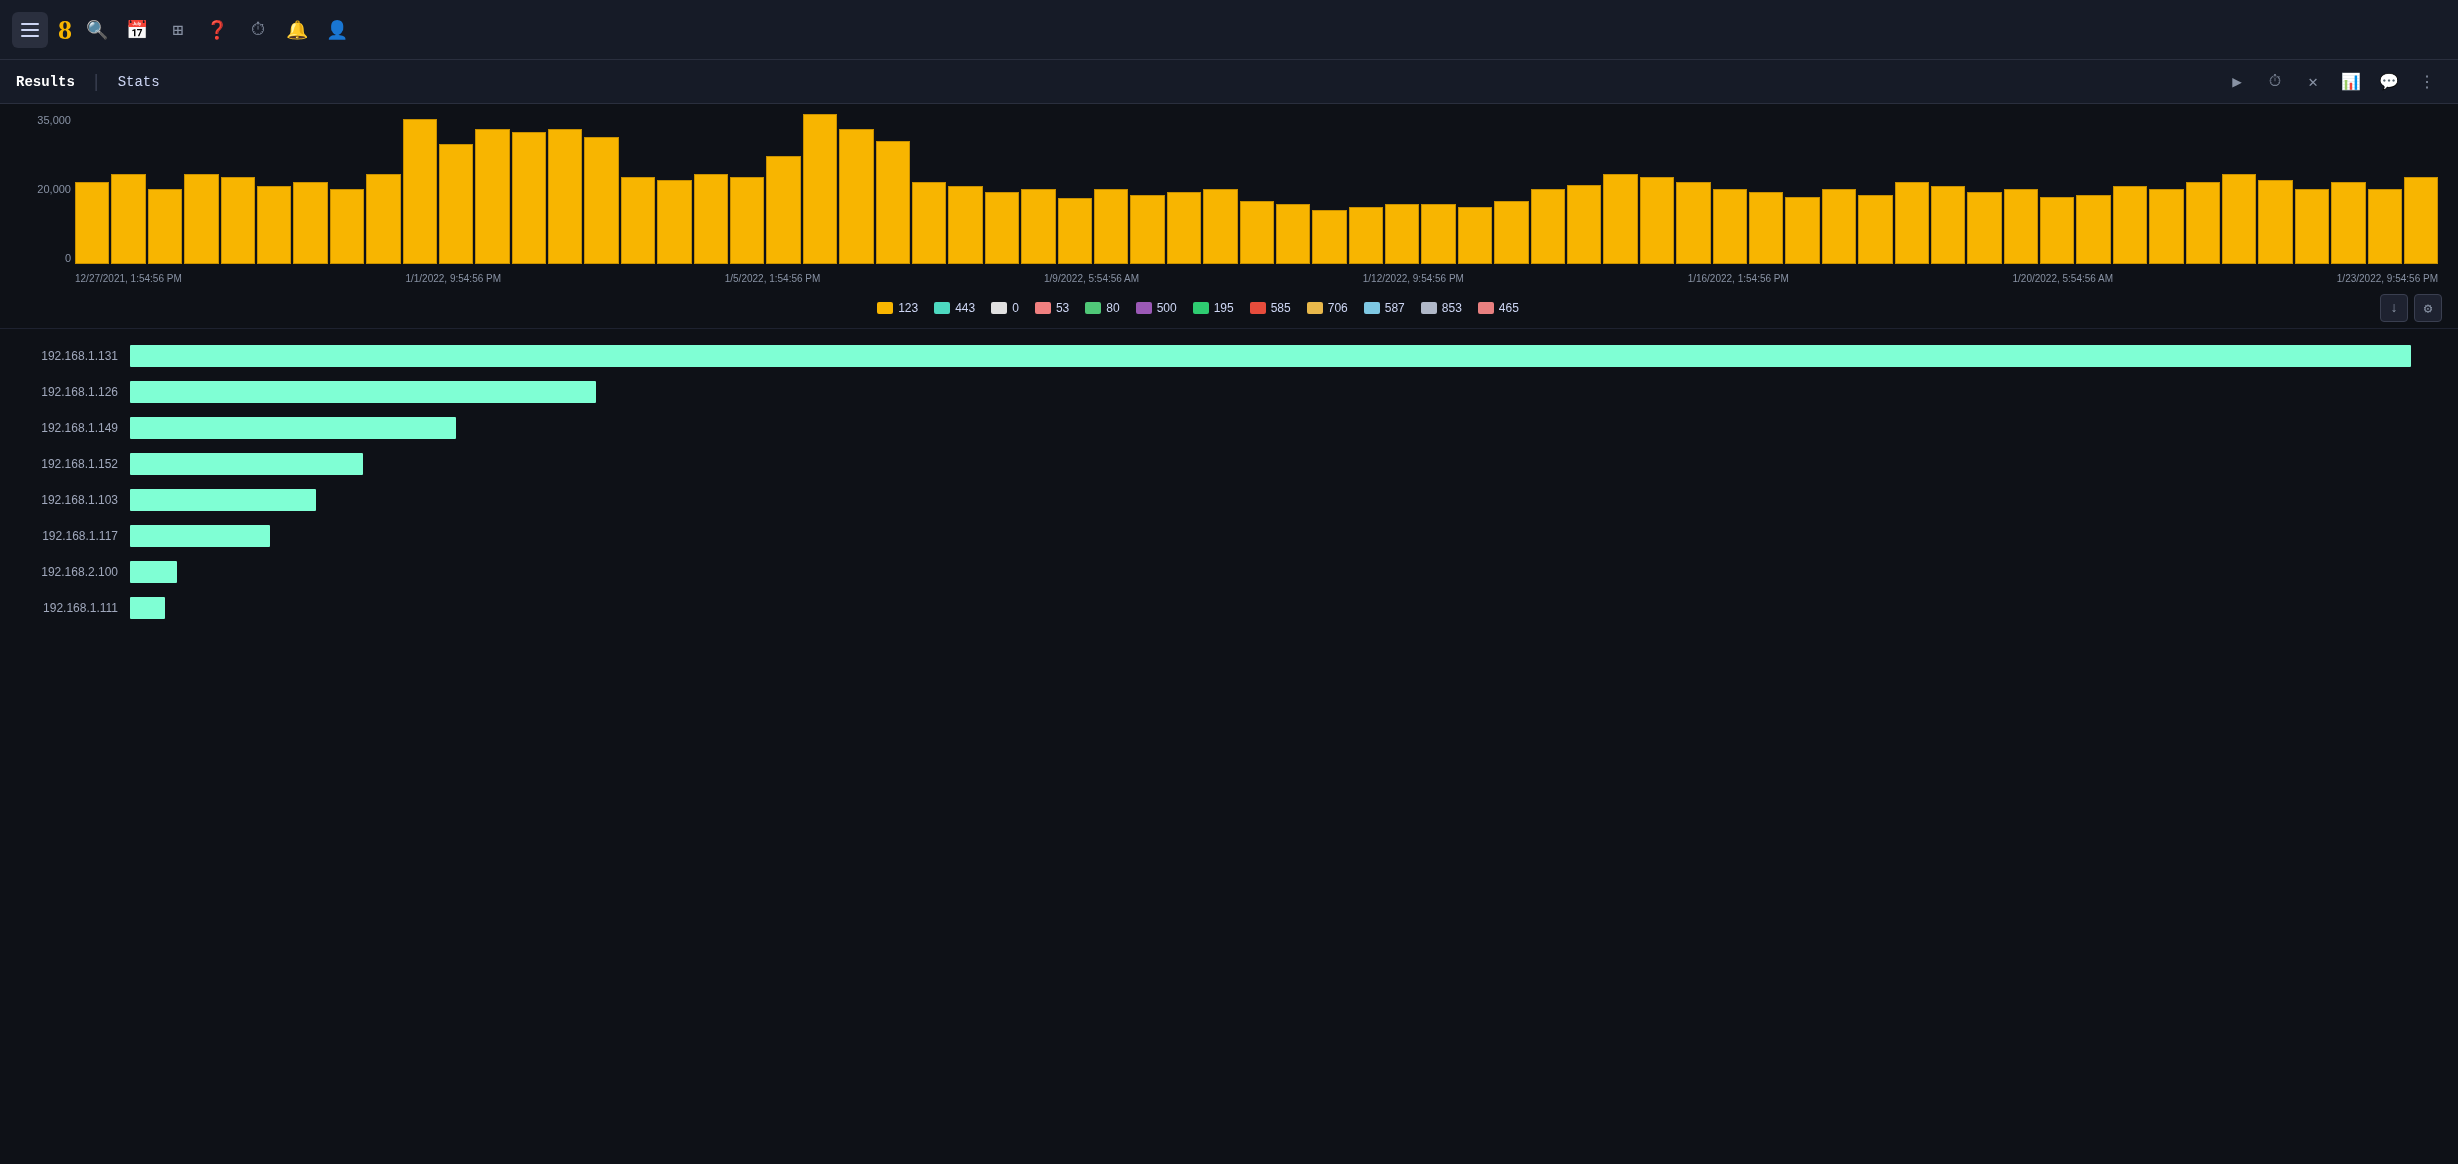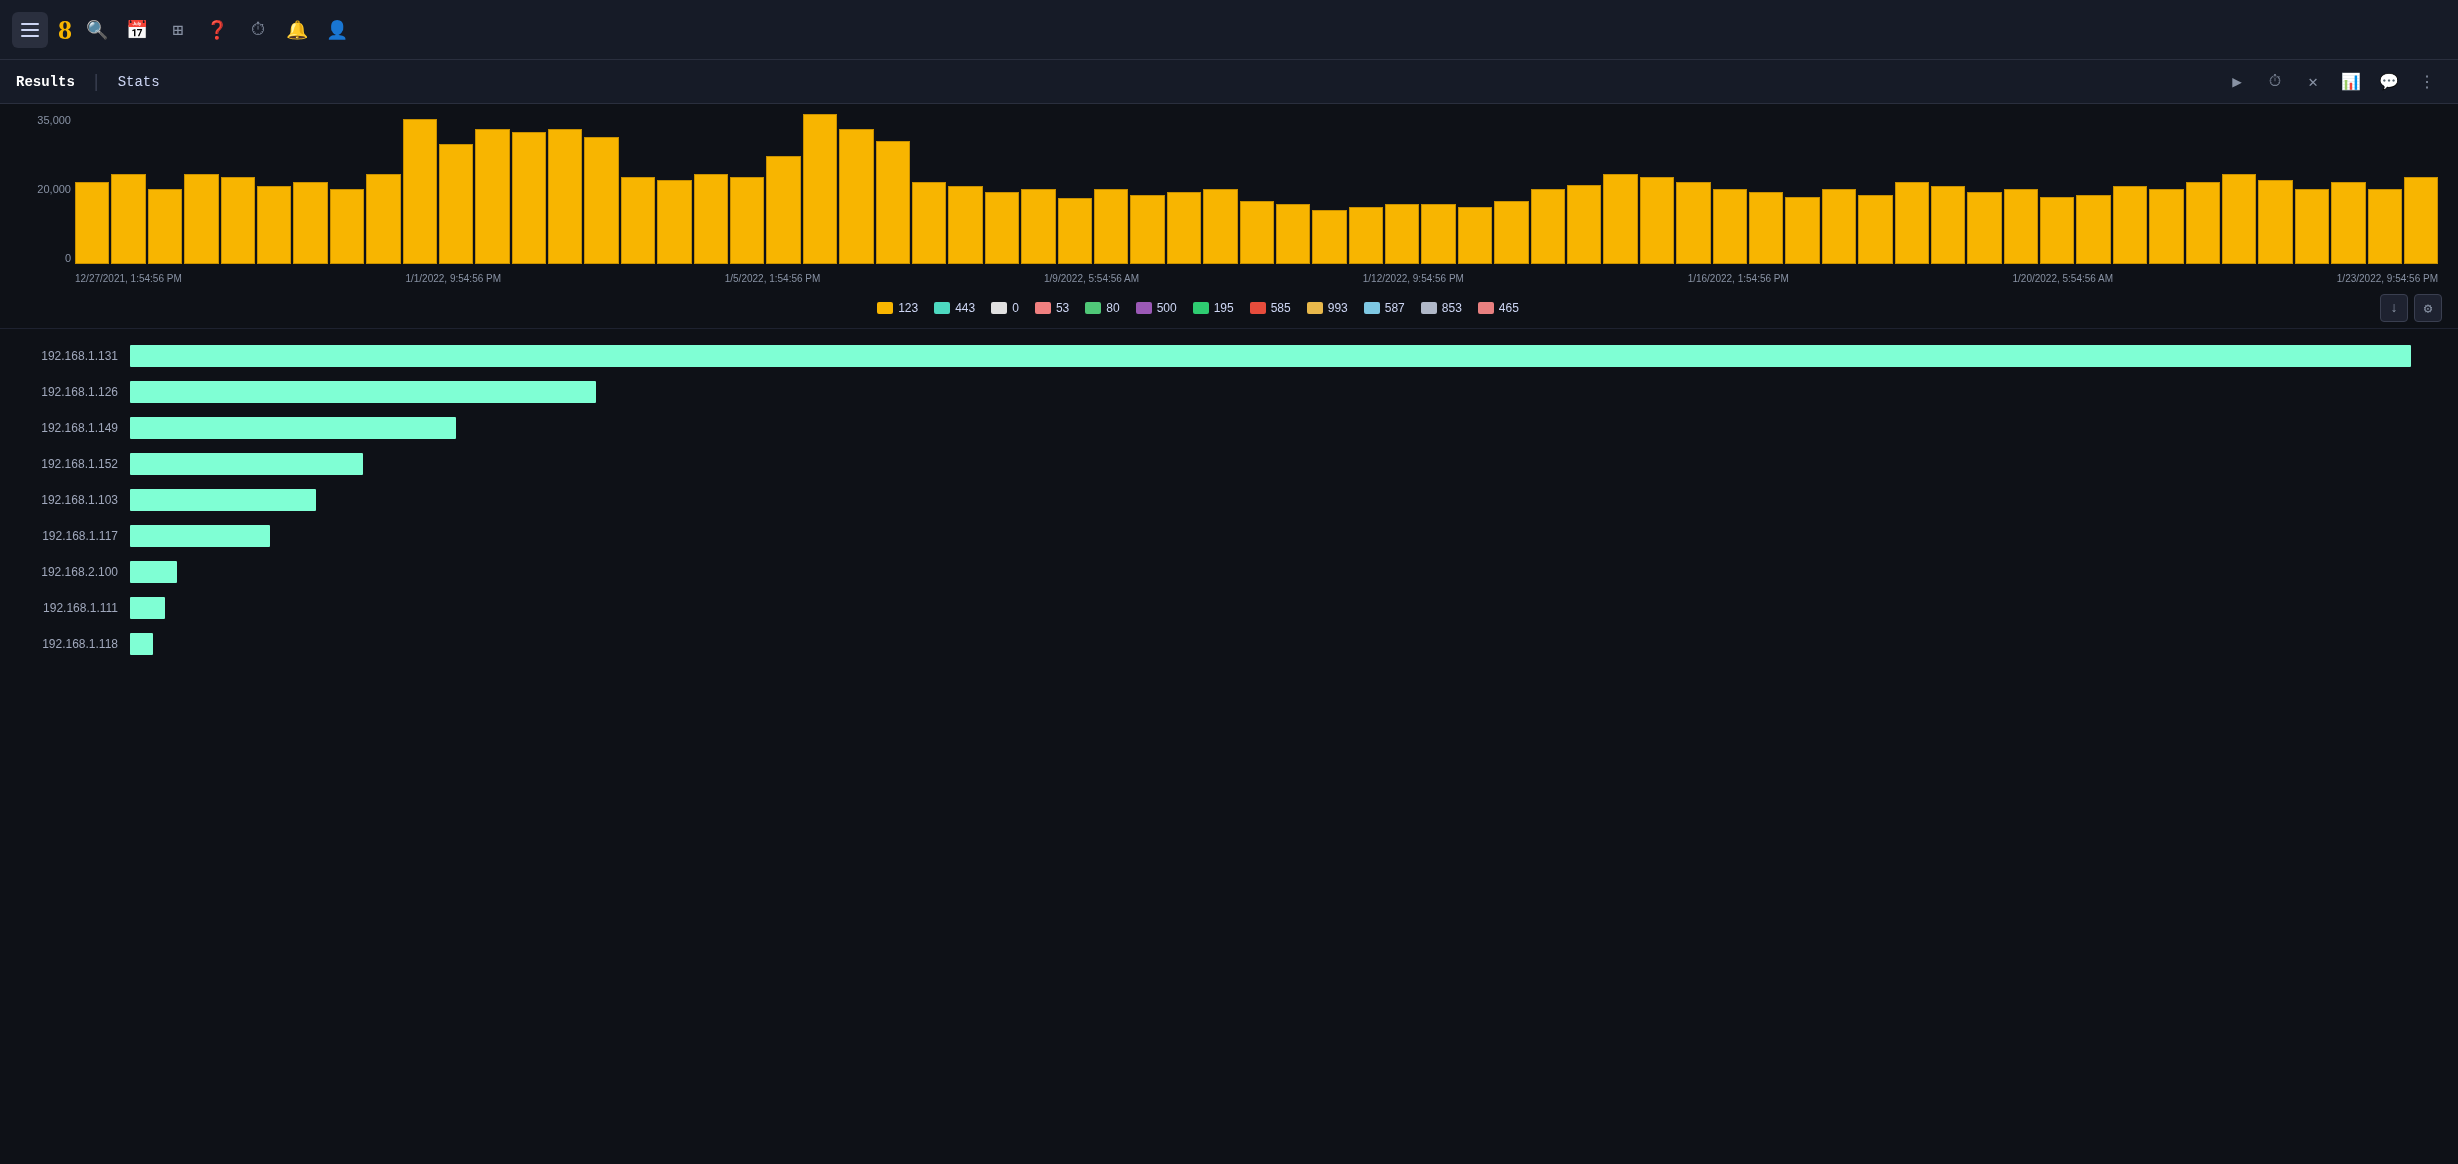--- a/index.html
+++ b/index.html
@@ -355,21 +355,21 @@
       <div class="legend-item">
         <div class="legend-color" style="background: rgb(46, 204, 113);"></div>
         <span>195</span>
       </div>
       <div class="legend-item">
         <div class="legend-color" style="background: rgb(231, 76, 60);"></div>
         <span>585</span>
       </div>
       <div class="legend-item">
         <div class="legend-color" style="background: rgb(232, 184, 75);"></div>
-        <span>993</span>
+        <span>706</span>
       </div>
       <div class="legend-item">
         <div class="legend-color" style="background: rgb(126, 200, 227);"></div>
         <span>587</span>
       </div>
       <div class="legend-item">
         <div class="legend-color" style="background: rgb(176, 184, 200);"></div>
         <span>853</span>
       </div>
       <div class="legend-item">
@@ -425,19 +425,13 @@
       <div class="hbar-track">
         <div class="hbar-fill" style="width: 2%;"></div>
       </div>
     </div>
     <div class="hbar-row">
       <div class="hbar-label">192.168.1.111</div>
       <div class="hbar-track">
         <div class="hbar-fill" style="width: 1.5%;"></div>
       </div>
     </div>
-    <div class="hbar-row">
-      <div class="hbar-label">192.168.1.118</div>
-      <div class="hbar-track">
-        <div class="hbar-fill" style="width: 1%;"></div>
-      </div>
-    </div>
   </div>
 
 </body></html>

